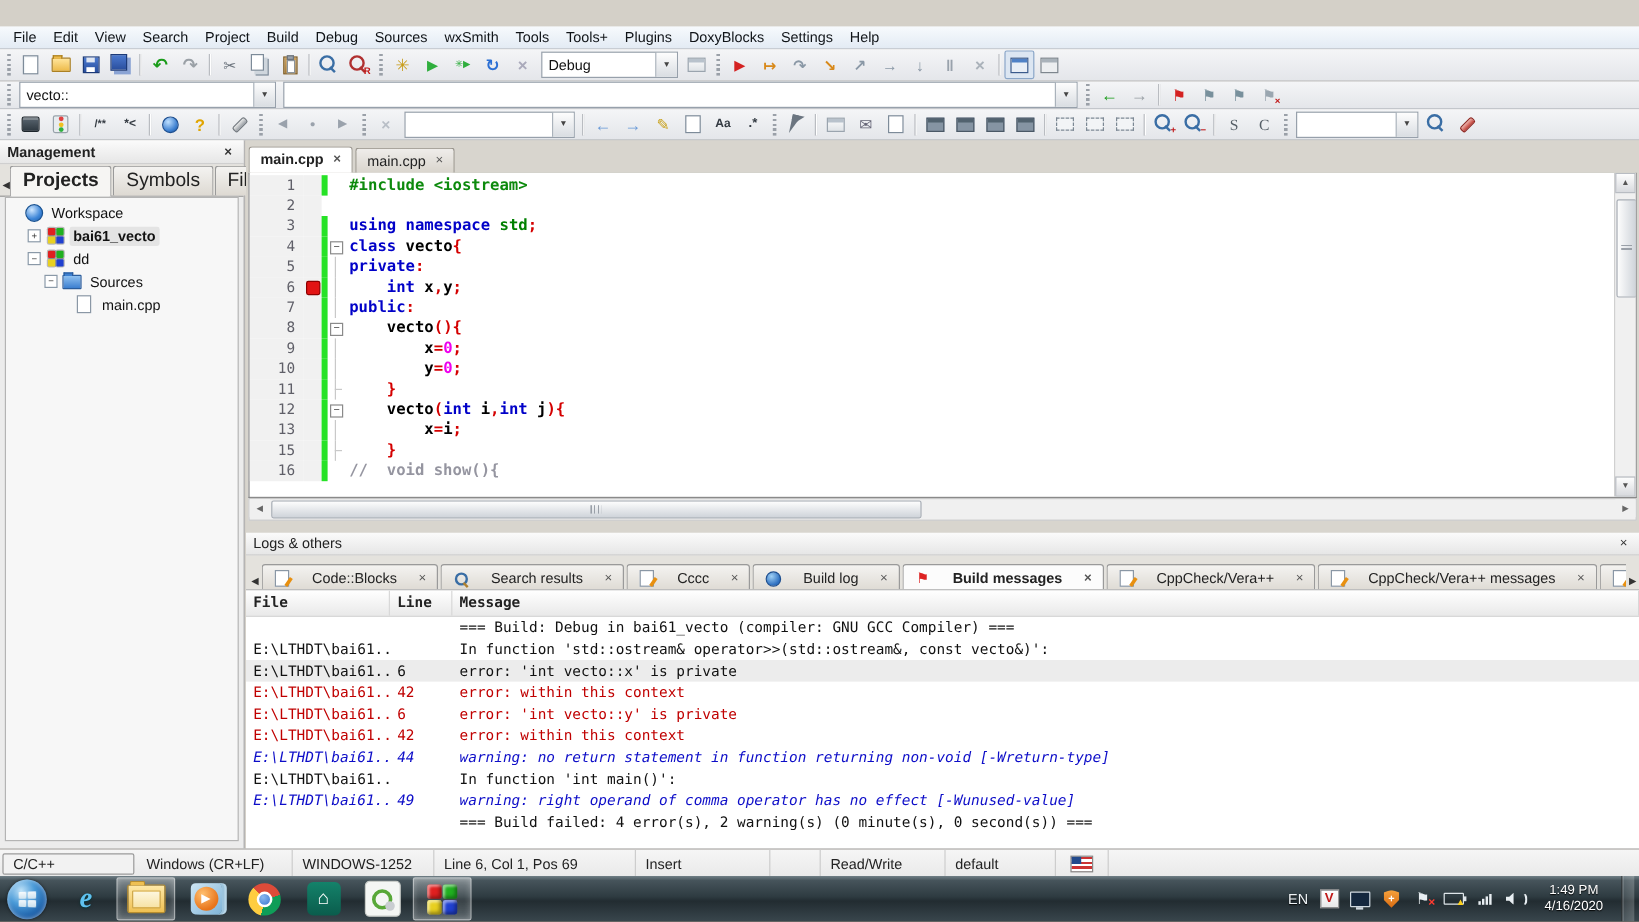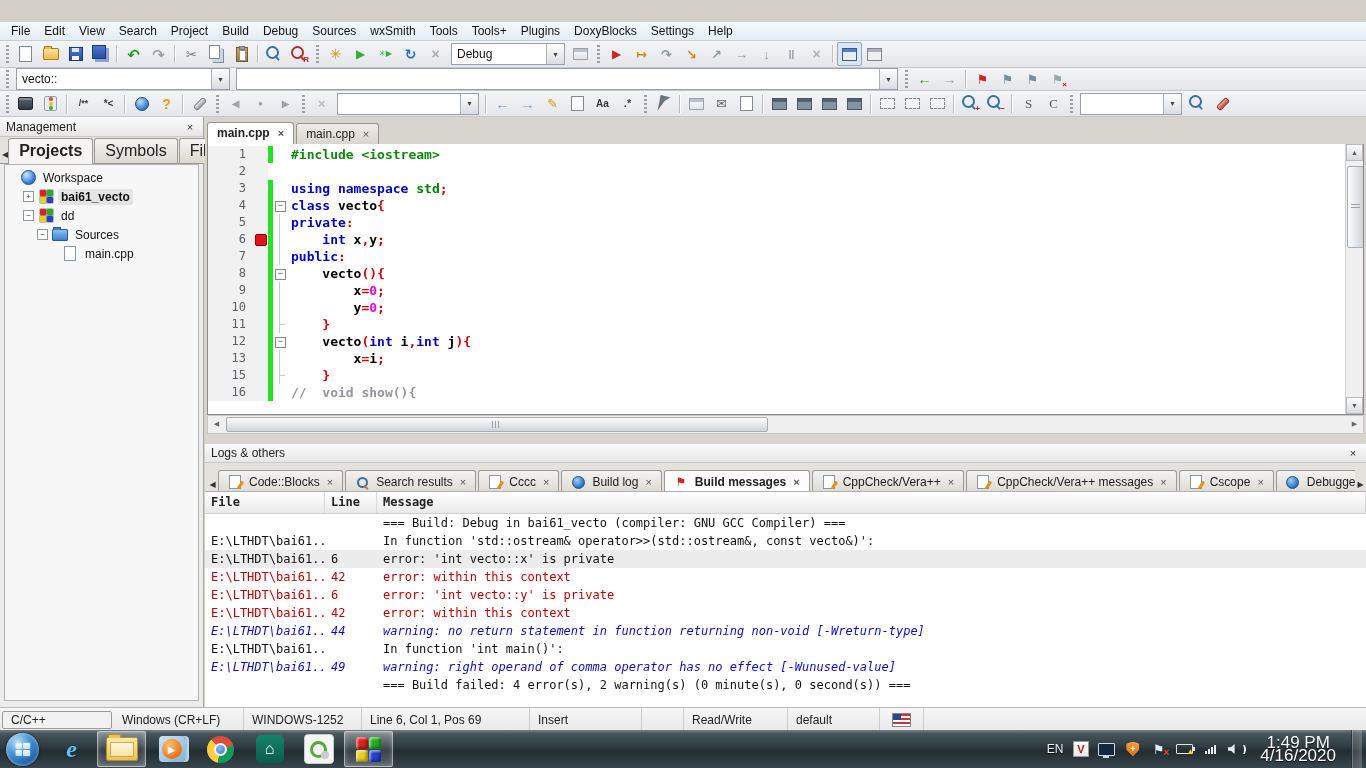--- a/index.html
+++ b/index.html
@@ -69,21 +69,21 @@
   .sh-win{width:13px;height:10px;background:#8594a3;border:1px solid #4a5866;box-shadow:inset 0 3px 0 #51626f;}
   .sh-dash{width:13px;height:9px;border:1px dashed #7c8894;background:#f2f4f6;}
   .sh-frame{width:13px;height:10px;border:1px solid #9aa4ae;background:linear-gradient(#fdfdfd,#dfe3e7);box-shadow:inset 0 3px 0 #b8c2cc;}
   .sh-cursor{width:0;height:0;border-left:5px solid #6b7580;border-right:5px solid transparent;border-bottom:11px solid transparent;border-top:5px solid #6b7580;transform:rotate(12deg);}
   .sh-winblue{width:13px;height:11px;background:#e8eef6;border:1px solid #3a5a8c;box-shadow:inset 0 3px 0 #4f81c6;}
   .sh-wingray{width:13px;height:11px;background:#eceef0;border:1px solid #7e868e;box-shadow:inset 0 3px 0 #a9b2ba;}
   .sh-pagea{width:11px;height:13px;background:#fff;border:1px solid #7d8b99;display:flex;align-items:center;justify-content:center;font-size:8px;font-weight:bold;color:#b03030;}
   .pressed{background:#dce6f2;border-color:#8aa6c8;}
   
   #mgmt{position:absolute;left:0;top:117px;width:204px;height:590px;background:#ececec;border-right:1px solid #a8a8a8;box-sizing:border-box;}
-  #mgmt-caption{height:19px;display:flex;align-items:center;background:linear-gradient(180deg,#fbfbfb,#e6e6e6);border-bottom:1px solid #c9c9c9;padding:0 6px;}
+  #mgmt-caption{height:19px;display:flex;align-items:center;background:linear-gradient(180deg,#fbfbfb,#e6e6e6);border-bottom:1px solid #c9c9c9;padding:0 6px;font-weight:bold;}
   #mgmt-caption span{flex:1;font-size:12px;color:#222;}
   .cap-x{width:14px;height:14px;display:flex;align-items:center;justify-content:center;font-size:11px;color:#333;}
   #mgmt-tabs{display:flex;align-items:flex-end;height:24px;padding:2px 2px 0 2px;border-bottom:1px solid #9a9a9a;background:#e4e2dd;}
   .tab-arrow{width:11px;height:18px;display:flex;align-items:center;justify-content:center;font-size:8px;color:#333;}
   .mtab{padding:3px 10px 3px 10px;font-size:16px;border:1px solid #9a9a9a;border-bottom:none;border-radius:3px 3px 0 0;background:linear-gradient(#f4f3f1,#ddd9d2);margin-right:1px;color:#222;}
   .mtab.active{background:#f6f5f3;font-weight:bold;position:relative;top:1px;padding-bottom:4px;}
   #mgmt-tree{position:absolute;left:4px;right:4px;top:47px;bottom:6px;background:#f7f7f7;border:1px solid #b4b4b4;overflow:hidden;padding-top:3px;}
   .trow{display:flex;align-items:center;height:19px;font-size:12px;white-space:nowrap;}
   .trow .exp{width:9px;height:9px;border:1px solid #8a99a8;background:#fff;display:flex;align-items:center;justify-content:center;font-size:8px;line-height:1;color:#333;margin-right:4px;flex:0 0 auto;}
   .trow .noexp{width:11px;flex:0 0 auto;}
@@ -120,21 +120,21 @@
   #vthumb{position:absolute;left:1px;width:15px;background:linear-gradient(90deg,#fdfdfd,#cfd4da);border:1px solid #a8aeb6;border-radius:2px;}
   #vthumb::after{content:"";position:absolute;left:3px;right:3px;top:50%;height:5px;margin-top:-3px;background:repeating-linear-gradient(180deg,#9aa0a8 0 1px,transparent 1px 3px);}
   #hscroll{position:absolute;left:2px;right:2px;bottom:10px;height:17px;background:#f0f0f0;border:1px solid #c8c8c8;}
   #hthumb{position:absolute;top:1px;height:13px;background:linear-gradient(#fdfdfd,#cfd4da);border:1px solid #a8aeb6;border-radius:2px;}
   #hthumb::after{content:"";position:absolute;top:3px;bottom:3px;left:50%;width:9px;margin-left:-5px;background:repeating-linear-gradient(90deg,#9aa0a8 0 1px,transparent 1px 3px);}
   
   #logs{position:absolute;left:205px;top:444px;width:1161px;height:263px;background:#ececec;}
   #logs-caption{height:18px;display:flex;align-items:center;background:linear-gradient(180deg,#fbfbfb,#e6e6e6);border-bottom:1px solid #c9c9c9;padding:0 6px;}
   #logs-caption span{flex:1;font-size:12px;color:#222;}
   #log-tabs{height:28px;display:flex;align-items:flex-end;background:#e4e2dd;border-bottom:1px solid #9a9a9a;padding:2px 0 0 2px;overflow:hidden;}
-  .ltab{display:flex;align-items:center;gap:7px;padding:4px 9px;font-size:12px;border:1px solid #9a9a9a;border-bottom:none;border-radius:3px 3px 0 0;background:linear-gradient(#f4f3f1,#ddd9d2);margin-right:2px;white-space:nowrap;color:#222;flex:0 0 auto;}
+  .ltab{display:flex;align-items:center;gap:18px;padding:4px 9px;font-size:12px;border:1px solid #9a9a9a;border-bottom:none;border-radius:3px 3px 0 0;background:linear-gradient(#f4f3f1,#ddd9d2);margin-right:2px;white-space:nowrap;color:#222;flex:0 0 auto;}
   .ltab.active{background:#fcfcfc;font-weight:bold;}
   .ltab .x{font-size:11px;color:#555;}
   .lic{width:14px;height:14px;display:flex;align-items:center;justify-content:center;}
   .lic-page{width:10px;height:12px;background:#fff;border:1px solid #8a97a5;position:relative;}
   .lic-page::after{content:"";position:absolute;right:-2px;bottom:-1px;width:3px;height:8px;background:#e89010;transform:rotate(35deg);}
   .lic-gear{width:11px;height:11px;border-radius:50%;background:radial-gradient(circle at 35% 30%,#9fd0f5,#2d6fc0 70%);border:1px solid #1d4e8f;}
   .lic-flag{color:#d22;font-size:12px;}
   .lic-mag{width:7px;height:7px;border:2px solid #3a6ea5;border-radius:50%;position:relative;}
   .lic-mag::after{content:"";position:absolute;width:2px;height:5px;background:#b08030;left:6px;top:6px;transform:rotate(-45deg);}
   #log-table{position:absolute;left:0;right:0;top:47px;bottom:0;background:#fff;border-top:1px solid #b0b0b0;overflow:hidden;}
@@ -191,21 +191,21 @@
   .tri-flag{color:#e8eef2;font-size:13px;}
   .tri-flag::after{content:"×";position:absolute;right:-2px;bottom:-1px;color:#ff3b30;font-size:10px;font-weight:bold;}
   .tri-batt{width:15px;height:8px;border:1px solid #dfe6ea;border-radius:1px;position:relative;}
   .tri-batt::before{content:"";position:absolute;right:-3px;top:2px;width:2px;height:4px;background:#dfe6ea;}
   .tri-batt::after{content:"▲";position:absolute;right:-2px;bottom:-3px;color:#ffd21c;font-size:8px;}
   .tri-sig{display:flex;align-items:flex-end;gap:1px;}
   .tri-sig i{width:2px;background:#e8eef2;}
   .tri-vol{display:flex;align-items:center;}
   .tri-vol .spk{width:9px;height:10px;background:#e8eef2;clip-path:polygon(0 33%,35% 33%,75% 0,75% 100%,35% 67%,0 67%);}
   .tri-vol .wave{width:5px;height:9px;border:1px solid transparent;border-right:2px solid #e8eef2;border-radius:50%;margin-left:1px;}
-  #clock{color:#fff;font-size:17px;text-align:center;line-height:13px;text-shadow:0 1px 1px #000;padding:0 6px;}
+  #clock{color:#fff;font-size:11px;text-align:center;line-height:13px;text-shadow:0 1px 1px #000;padding:0 6px;}
   #peek{width:10px;height:38px;background:linear-gradient(90deg,rgba(255,255,255,.10),rgba(255,255,255,.22));border-left:1px solid rgba(0,0,0,.55);box-shadow:inset 1px 0 0 rgba(255,255,255,.25);}
 </style>
 </head>
 <body>
 
 <div id="screen">
 
 
   <div id="menubar">
       <div class="menu-item">File</div>

